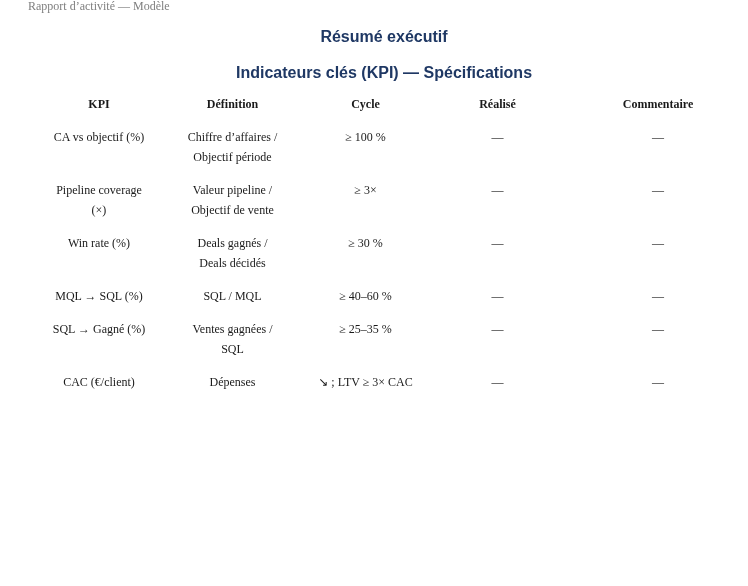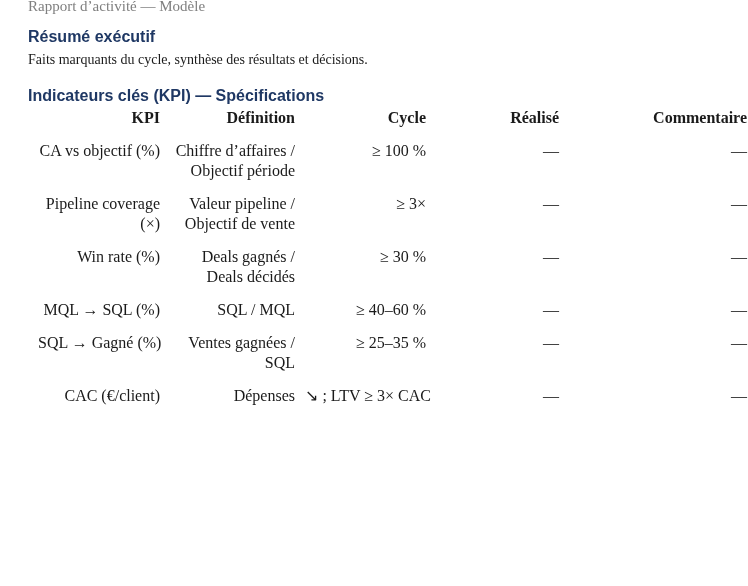--- a/index.html
+++ b/index.html
@@ -13,32 +13,33 @@
     overflow: hidden;
     font-family: "Liberation Serif", serif;
     color: #1a1a1a;
   }
   .page {
     padding-left: 28px;
     padding-right: 8px;
   }
   .header-note {
     font-family: "Liberation Serif", serif;
-    font-size: 15px;
+    font-size: 12px;
     line-height: 13px;
     color: #7f7f7f;
     margin: 0;
   }
   h1.doc-heading, h2.doc-heading {
     font-family: "Liberation Sans", sans-serif;
     font-weight: bold;
     font-size: 16px;
     line-height: 19px;
     color: #1f3864;
-    margin: 0;
+    margin: 12px;
+    text-align: center;
   }
   h1.doc-heading { margin-top: 14px; }
   .summary-body {
     font-size: 14px;
     line-height: 19px;
     margin: 4px 0 0 0;
     color: #1a1a1a;
   }
   h2.doc-heading { margin-top: 17px; }
   table.kpi-table {
@@ -47,43 +48,42 @@
     margin-top: 3px;
     width: 719px;
   }
   table.kpi-table col.c1 { width: 132px; }
   table.kpi-table col.c2 { width: 135px; }
   table.kpi-table col.c3 { width: 131px; }
   table.kpi-table col.c4 { width: 133px; }
   table.kpi-table col.c5 { width: 188px; }
   table.kpi-table th,
   table.kpi-table td {
-    text-align: right;
+    text-align: center;
     vertical-align: top;
-    font-size: 16px;
+    font-size: 12px;
     line-height: 20px;
     padding: 0 0 13px 10px;
     white-space: pre;
     border: none;
   }
   table.kpi-table th {
     font-weight: bold;
     color: #1a1a1a;
   }
 </style>
 </head>
 <body>
 
 <div class="page">
 
   <p class="header-note">Rapport d’activité — Modèle</p>
 
   <h1 class="doc-heading">Résumé exécutif</h1>
 
-  <p class="summary-body">Faits marquants du cycle, synthèse des résultats et décisions.</p>
 
   <h2 class="doc-heading">Indicateurs clés (KPI) — Spécifications</h2>
 
   <table class="kpi-table">
     <colgroup>
       <col class="c1">
         <col class="c2">
         <col class="c3">
         <col class="c4">
         <col class="c5">

